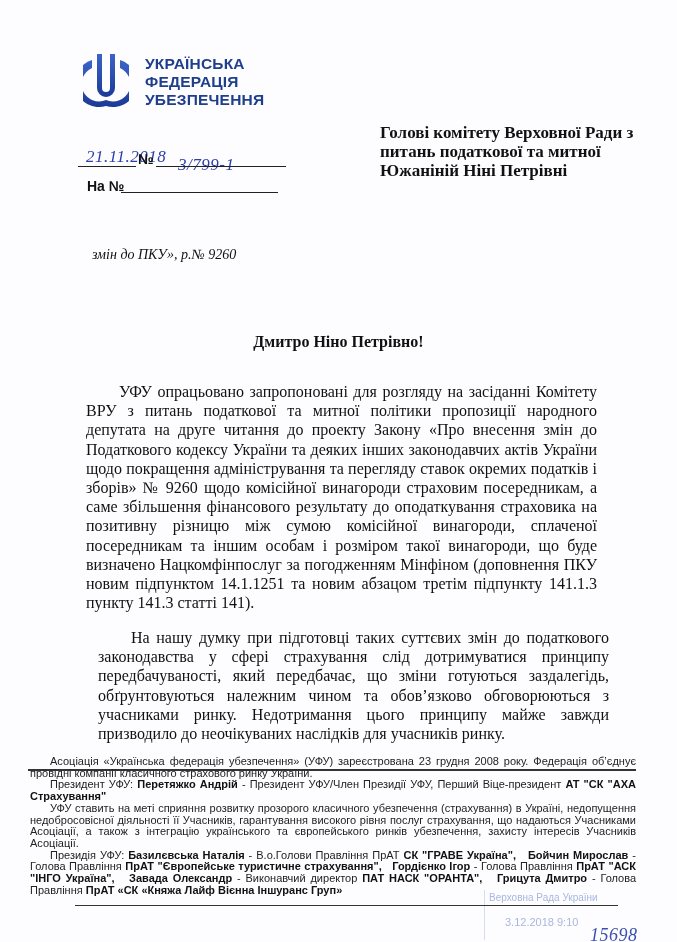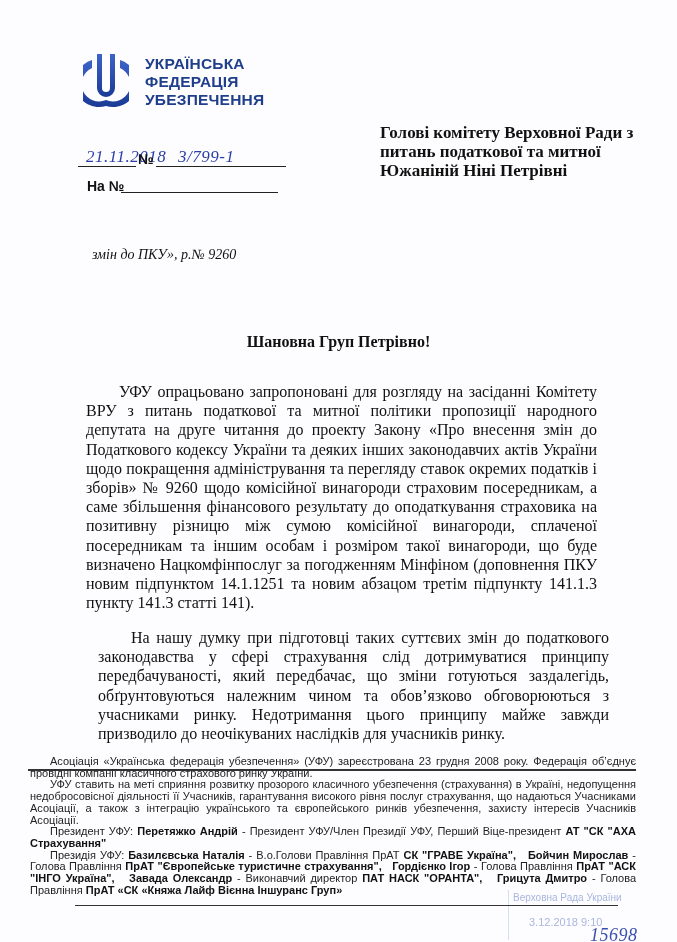--- a/index.html
+++ b/index.html
@@ -25,21 +25,21 @@
   .outgoing { left: 78px; top: 147px; width: 210px; height: 20px; }
   .hand {
     font-family: "Liberation Serif", serif; font-style: italic;
     color: #2b3fa8; font-size: 17px; letter-spacing: 0.5px;
   }
   .out-date { position: absolute; left: 8px; top: 0; }
   .out-no-label {
     position: absolute; left: 60px; top: 4px;
     font-family: "Liberation Sans", sans-serif; font-weight: bold; font-size: 14px;
   }
-  .out-no-value { position: absolute; left: 100px; top: 0; }
+  .out-no-value { position: absolute; left: 100px; top: 8px; }
   .line { position: absolute; border-bottom: 1px solid #222; height: 0; }
   .na-label {
     left: 87px; top: 178px; font-family: "Liberation Sans", sans-serif;
     font-weight: bold; font-size: 14px;
   }
   
   .subject {
     left: 92px; top: 246px; width: 260px; font-style: italic;
     font-size: 14px; line-height: 17px;
   }
@@ -62,21 +62,21 @@
   }
   .footer-info p { margin: 0; text-indent: 20px; }
   .footer-info b { color: #111; }
   .rule-bottom { left: 75px; top: 905px; width: 543px; border-top: 1px solid #333; }
   .address {
     left: 60px; width: 617px; top: 912px; text-align: center;
     font-family: "Liberation Sans", sans-serif; font-size: 10.5px; line-height: 13px; color: #222;
   }
   .address .a1 { display: block; padding-left: 40px; }
   .stamp {
-    left: 508px; top: 890px; width: 140px; height: 50px;
+    left: 484px; top: 890px; width: 140px; height: 50px;
     border-left: 1px solid #c9d3ee; color: #8da0d6; font-size: 10px;
     font-family: "Liberation Sans", sans-serif; opacity: 0.75; text-align: center;
   }
   .stamp .s1 { position: absolute; left: 4px; top: 2px; }
   .stamp .s2 { position: absolute; left: 20px; top: 26px; font-size: 11px; }
   .stamp-num { left: 590px; top: 925px; color: #3a4fb0; font-style: italic; font-size: 18px; }
 </style>
 </head>
 <body>
 
@@ -111,33 +111,33 @@
   <span class="out-no-value hand">3/799-1</span>
   <span class="line" style="left:78px; top:19px; width:130px;"></span>
 </div>
 <div class="abs na-label">На №</div>
 <div class="abs line" style="left:121px; top:192px; width:157px;"></div>
 
 <div class="abs subject">
   <div>змін до ПКУ», р.№ 9260</div>
 </div>
 
-<div class="abs salutation">Шановна Груп Петрівно!</div>
+<div class="abs salutation">Дмитро Ніно Петрівно!</div>
 
 <div class="abs para p1">УФУ опрацьовано запропоновані для розгляду на засіданні Комітету ВРУ з питань податкової та митної політики пропозиції народного депутата на друге читання до проекту Закону «Про внесення змін до Податкового кодексу України та деяких інших законодавчих актів України щодо покращення адміністрування та перегляду ставок окремих податків і зборів» № 9260 щодо комісійної винагороди страховим посередникам, а саме збільшення фінансового результату до оподаткування страховика на позитивну різницю між сумою комісійної винагороди, сплаченої посередникам та іншим особам і розміром такої винагороди, що буде визначено Нацкомфінпослуг за погодженням Мінфіном (доповнення ПКУ новим підпунктом 14.1.1251 та новим абзацом третім підпункту 141.1.3 пункту 141.3 статті 141).</div>
 <div class="abs para p2">На нашу думку при підготовці таких суттєвих змін до податкового законодавства у сфері страхування слід дотримуватися принципу передбачуваності, який передбачає, що зміни готуються заздалегідь, обґрунтовуються належним чином та обов’язково обговорюються з учасниками ринку. Недотримання цього принципу майже завжди призводило до неочікуваних наслідків для учасників ринку.</div>
 
 <div class="abs rule-top"></div>
 <div class="abs footer-info">
   <p>Асоціація «Українська федерація убезпечення» (УФУ) зареєстрована 23 грудня 2008 року. Федерація об’єднує  провідні компанії класичного страхового ринку України.</p>
-  <p>УФУ ставить на меті сприяння розвитку прозорого класичного убезпечення (страхування) в Україні, недопущення недобросовісної діяльності її Учасників, гарантування високого рівня послуг страхування, що надаються Учасниками Асоціації, а також з інтеграцію українського та європейського ринків убезпечення, захисту інтересів Учасників Асоціації.</p>
   <p>
     <span>Президент УФУ:</span>
     <b>Перетяжко Андрій</b><span> - Президент УФУ/Член Президії УФУ, Перший Віце-президент </span><b>АТ "СК "АХА Страхування"</b>
   </p>
+  <p>УФУ ставить на меті сприяння розвитку прозорого класичного убезпечення (страхування) в Україні, недопущення недобросовісної діяльності її Учасників, гарантування високого рівня послуг страхування, що надаються Учасниками Асоціації, а також з інтеграцію українського та європейського ринків убезпечення, захисту інтересів Учасників Асоціації.</p>
   <p>
     <span>Президія УФУ:</span>
     <b>Базилєвська Наталія</b><span> - В.о.Голови Правління ПрАТ </span><b>СК "ГРАВЕ Україна",</b>&nbsp;&nbsp;
     <b>Бойчин Мирослав</b><span> - Голова Правління </span><b>ПрАТ "Європейське туристичне страхування",</b>&nbsp;&nbsp;
     <b>Гордієнко Ігор</b><span> - Голова Правління </span><b>ПрАТ "АСК "ІНГО Україна",</b>&nbsp;&nbsp;
     <b>Завада Олександр</b><span> - Виконавчий директор </span><b>ПАТ НАСК "ОРАНТА",</b>&nbsp;&nbsp;
     <b>Грицута Дмитро</b><span> - Голова Правління </span><b>ПрАТ «СК «Княжа Лайф Вієнна Іншуранс Груп»</b>
   </p>
 </div>
 

